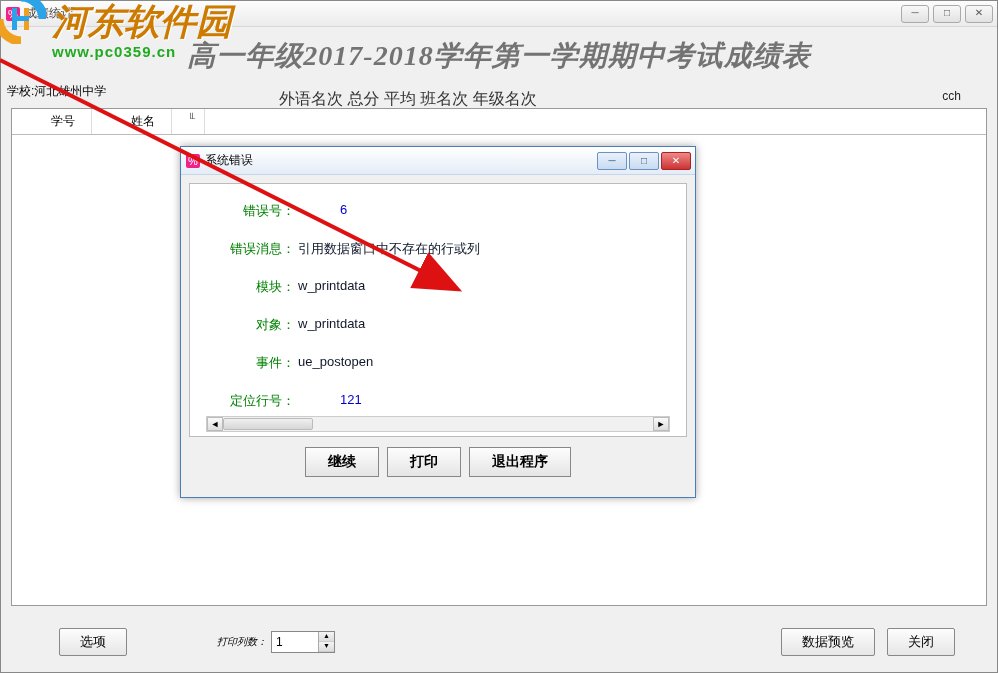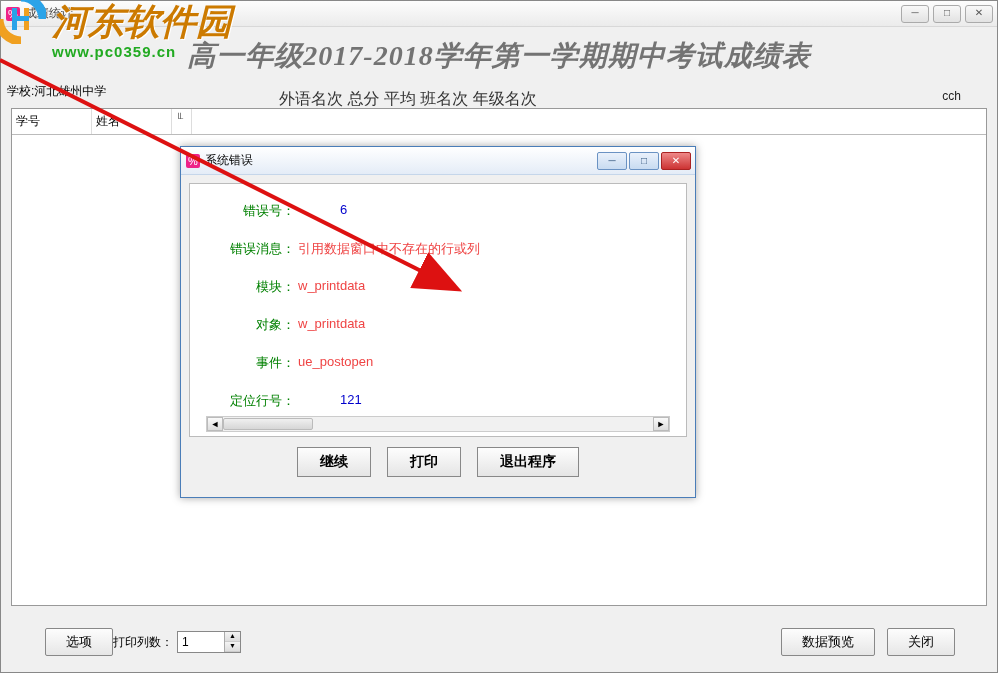--- a/index.html
+++ b/index.html
@@ -17,57 +17,57 @@
     
     .page-title { font-family: "KaiTi","STKaiti",serif; font-size: 28px; font-weight: bold; color: #737373; text-align: center; padding: 10px 0 6px; font-style: italic; letter-spacing: 1px; }
     
     .school-line { font-size: 12px; padding: 2px 6px; display:flex; align-items:center; }
     .school-line .sl-left { color:#000; }
     .cols-right { font-size: 16px; color:#333; position:absolute; left:278px; top:62px;}
     .cch { position:absolute; right:36px; top:62px; font-size:12px; color:#222;}
     
     .grid-container { margin: 6px 10px 0 10px; border: 1px solid #999; background: #fff; height: 498px; position: relative; }
     .grid-header { display: flex; border-bottom: 1px solid #bbb; background: #fff; }
-    .gh-cell { font-size: 12px; padding: 4px 4px; text-align: left; border-right: 1px solid #ddd; }
+    .gh-cell { font-size: 12px; padding: 4px 16px; text-align: right; border-right: 1px solid #ddd; }
     .gh1 { width: 80px; } .gh2 { width: 80px; }
     .gh-small { width:20px; font-size:10px; color:#555;}
     .grid-body { height: calc(100% - 26px); background:#fff; }
     
-    .bottom-bar { position: absolute; bottom: 10px; left: 2px; right: 0; height: 40px; display: flex; align-items: center; padding: 0 42px; }
+    .bottom-bar { position: absolute; bottom: 10px; left: 16px; right: 0; height: 40px; display: flex; align-items: center; padding: 0 42px; }
     .btn { background: linear-gradient(#fdfdfd,#e6e6e6); border: 1px solid #888; padding: 4px 20px; font-size: 13px; cursor: pointer; border-radius: 2px; }
-    .print-cols-lbl { font-size: 12px; margin-right: 4px; }
+    .print-cols-lbl { font-size: 10px; margin-left: 90px; margin-right: 4px; font-style: italic; }
     .spinner { display: inline-flex; border:1px solid #888; background:#fff; }
     .spinner input { width: 46px; border: none; padding: 2px 4px; font-size: 12px; outline:none; }
     .spinner .sp-btns { display:flex; flex-direction:column; border-left:1px solid #aaa;}
     .spinner .sp-btn { width:15px; height:10px; font-size:7px; line-height:8px; text-align:center; background:linear-gradient(#f4f4f4,#ddd); cursor:pointer; border-bottom:1px solid #ccc;}
     .bb-right { margin-left:auto; display:flex; gap:12px;}
     
     
     .dialog { position: absolute; left: 180px; top: 146px; width: 516px; background: #f0f0f0; border: 1px solid #4a7db8; box-shadow: 0 0 8px rgba(0,0,0,0.35); }
     .dlg-titlebar { height: 28px; background: linear-gradient(#fff,#e4ecf7); display:flex; align-items:center; padding: 0 4px; border-bottom:1px solid #c5d6ea;}
     .dlg-titlebar .dlg-icon { width:16px; height:16px; margin-right:4px; display:inline-block;}
     .dlg-titlebar .dlg-title { font-size:12px; color:#000; flex:1;}
     .dlg-winbtns { display:flex;}
     .dlg-winbtn { width:30px; height:18px; border:1px solid #6a92c3; background:linear-gradient(#eaf1fb,#c8dbf1); border-radius:2px; margin-left:2px; font-size:10px; text-align:center; line-height:15px; color:#31547c; cursor:pointer;}
     .dlg-winbtn.dclose { background: linear-gradient(#e88,#c33); border-color:#a22; color:#fff;}
     
     .dlg-content { padding: 8px; }
     .dlg-panel { border:1px solid #bbb; background:#fff; padding: 12px 16px 4px 16px; position:relative; }
     .err-row { display:flex; font-size: 13px; margin: 6px 0 20px 2px; font-family: SimSun,serif;}
     .err-label { color: #008000; width: 74px; text-align:right; }
     .err-colon { color: #008000; width: 16px; }
-    .err-value { color: #ef4444; margin-left: 0; }
+    .err-value { color: #0f172a; margin-left: 0; }
     .err-value.num { margin-left: 42px; color:#0000cc;}
     
     .dlg-scroll { height:16px; background:#f1f1f1; border:1px solid #ccc; margin-top:4px; display:flex; align-items:center;}
     .dlg-scroll .sarrow { width:16px; height:14px; background:linear-gradient(#fafafa,#ddd); border:1px solid #bbb; font-size:9px; text-align:center; line-height:12px; cursor:pointer;}
     .dlg-scroll .strack { flex:1; position:relative; height:14px;}
     .dlg-scroll .sthumb { position:absolute; left:0; width:90px; height:12px; top:1px; background:linear-gradient(#f0f0f0,#d6d6d6); border:1px solid #bbb; border-radius:2px;}
     
-    .dlg-buttons { display:flex; justify-content:center; gap:16px; padding: 10px 0 12px;}
+    .dlg-buttons { display:flex; justify-content:center; gap:8px; padding: 10px 0 12px;}
     .dlg-btn { background:linear-gradient(#fdfdfd,#e5e5e5); border:1px solid #888; padding:5px 22px; font-size:14px; font-weight:bold; cursor:pointer;}
     
     
     .watermark { position:absolute; top:-8px; left:0; z-index:50; pointer-events:none;}
     .wm-title { font-size:36px; font-weight:bold; font-style:italic; color:#cc7a00; font-family:"SimHei",sans-serif; text-shadow: 1px 1px 0 #fff;}
     .wm-url { font-size:15px; color:#22aa22; font-weight:bold; letter-spacing:1px; margin-top:-4px; }
     .wm-logo { position:absolute; left:-4px; top:2px; width:50px; height:50px; }
     .wm-text-wrap { margin-left: 52px; padding-top:6px;}
     
     .arrow-svg { position:absolute; top:0; left:0; width:998px; height:673px; z-index:40; pointer-events:none;}

